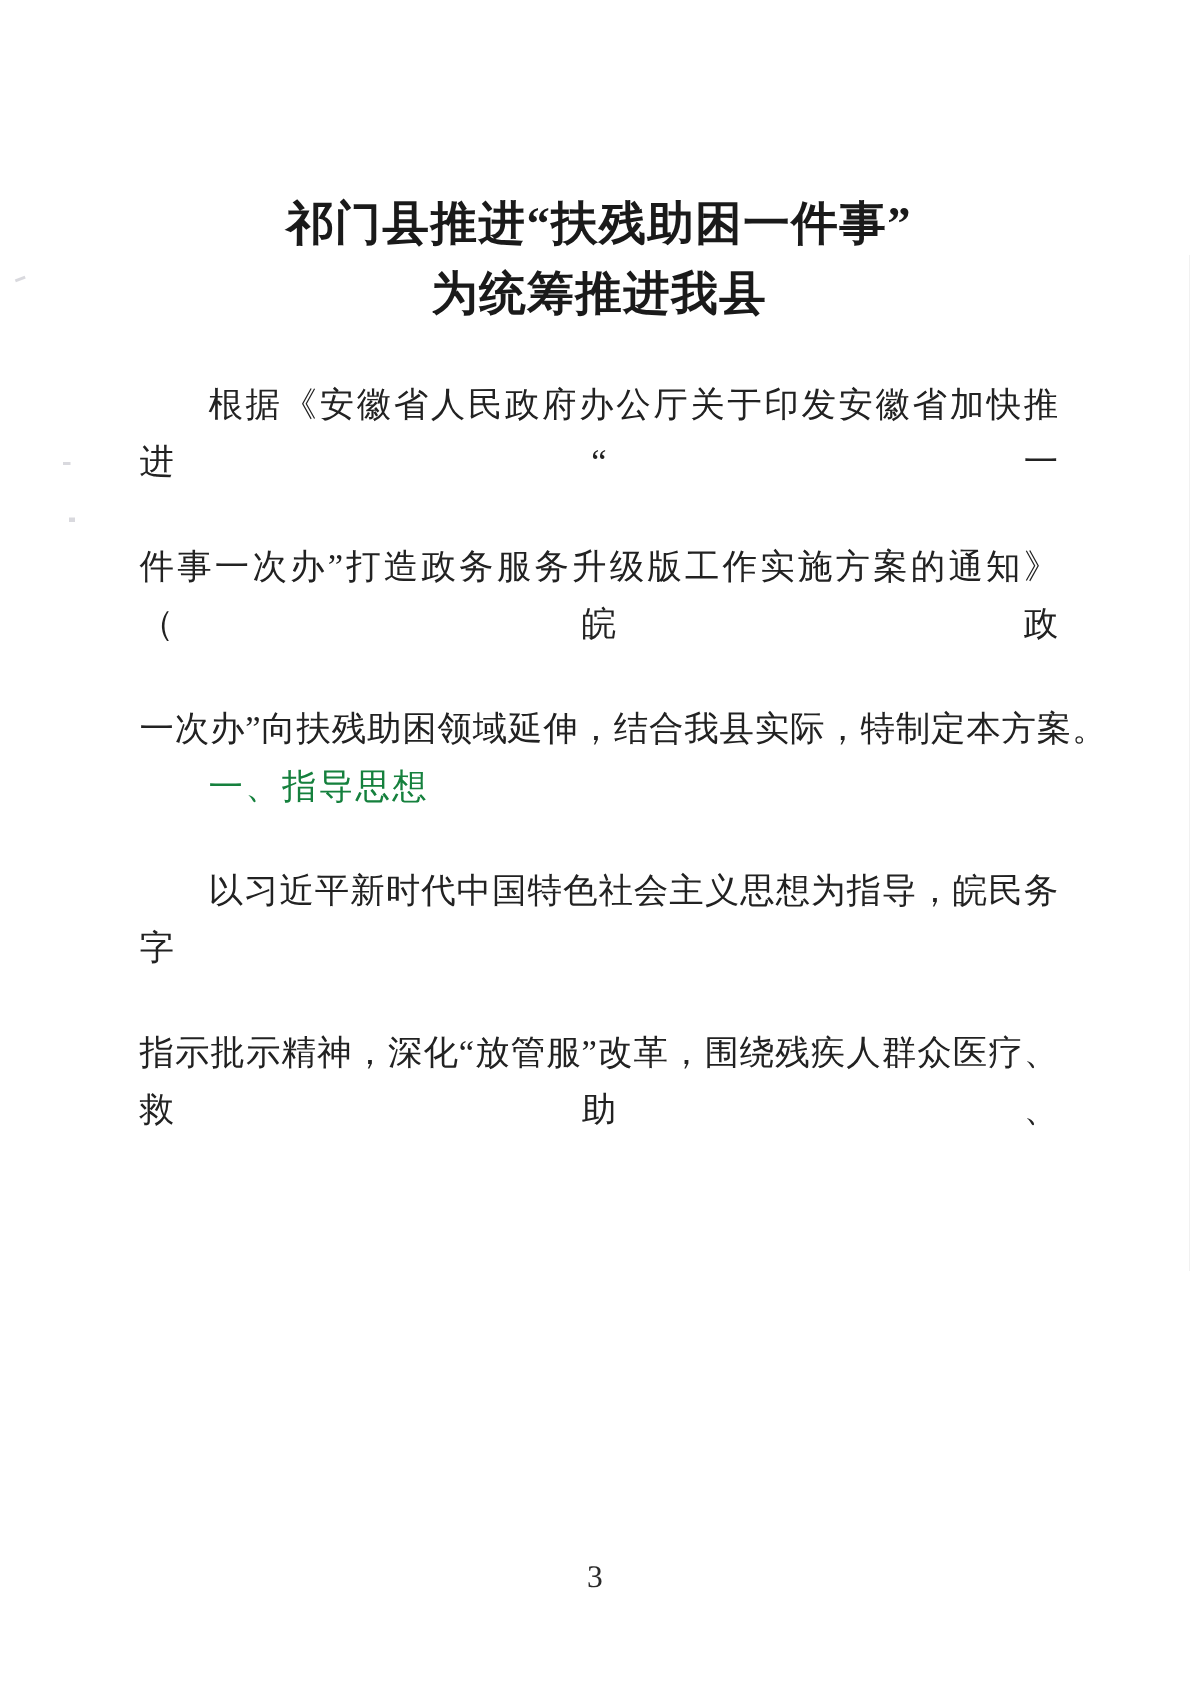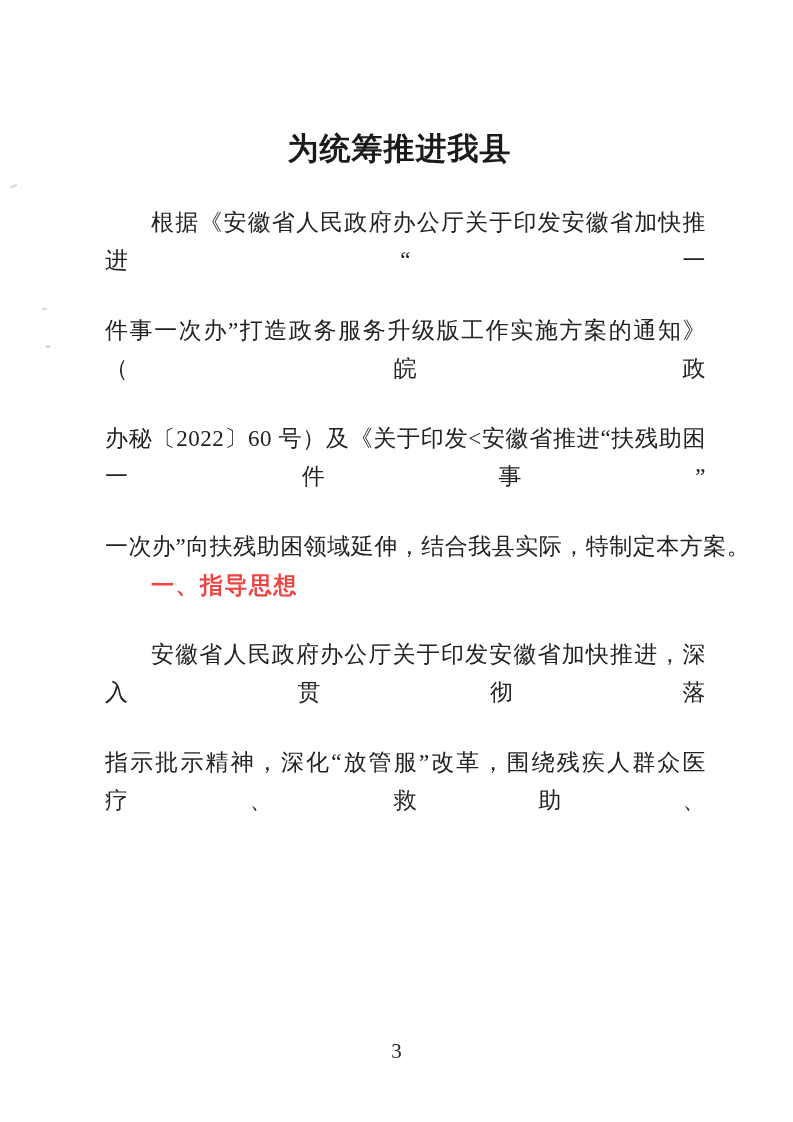--- a/index.html
+++ b/index.html
@@ -34,37 +34,36 @@
   .body {
     margin-top: 32px;
   }
   .line {
     font-family: "Liberation Serif", "DejaVu Serif", serif;
     font-size: 23px;
     line-height: 38px;
     letter-spacing: 0.5px;
     white-space: nowrap;
     color: #222222;
-    margin-left: 12px;
   }
   .line.stretch {
     white-space: normal;
     text-align: justify;
     text-align-last: justify;
     text-justify: inter-character;
     letter-spacing: 0.5px;
   }
   .line.indent {
     text-indent: 2em;
   }
   .line.heading {
     font-family: "Liberation Sans", "DejaVu Sans", sans-serif;
-    font-weight: 700;
+    font-weight: 400;
     letter-spacing: 1.5px;
-    color: #ef4444;
+    color: #15803d;
   }
   .footer {
     position: absolute;
     left: 0;
     right: 0;
     bottom: 58px;
     text-align: center;
   }
   .page-num {
     font-family: "Liberation Serif", "DejaVu Serif", serif;
@@ -83,29 +82,29 @@
 </style>
 </head>
 <body>
 
 <div class="page">
   <span class="speck speck-1"></span>
   <span class="speck speck-2"></span>
   <span class="speck speck-3"></span>
 
   <h1 class="title">
+    <span class="title-line">祁门县推进“扶残助困一件事”</span>
     <span class="title-line">为统筹推进我县</span>
   </h1>
 
   <div class="body">
       <div class="line body indent stretch">根据《安徽省人民政府办公厅关于印发安徽省加快推进“一</div>
       <div class="line body stretch">件事一次办”打造政务服务升级版工作实施方案的通知》（皖政</div>
-      <div class="line body stretch">办秘〔2022〕60 号）及《关于印发&lt;安徽省推进“扶残助困一件事”</div>
       <div class="line body">一次办”向扶残助困领域延伸，结合我县实际，特制定本方案。</div>
       <div class="line heading indent">一、指导思想</div>
-      <div class="line body indent stretch">安徽省人民政府办公厅关于印发安徽省加快推进，深入贯彻落</div>
+      <div class="line body indent stretch">以习近平新时代中国特色社会主义思想为指导，皖民务字</div>
       <div class="line body stretch">指示批示精神，深化“放管服”改革，围绕残疾人群众医疗、救助、</div>
     </div>
 
   <div class="footer">
     <span class="page-num">3</span>
   </div>
 </div>
 
 </body></html>

